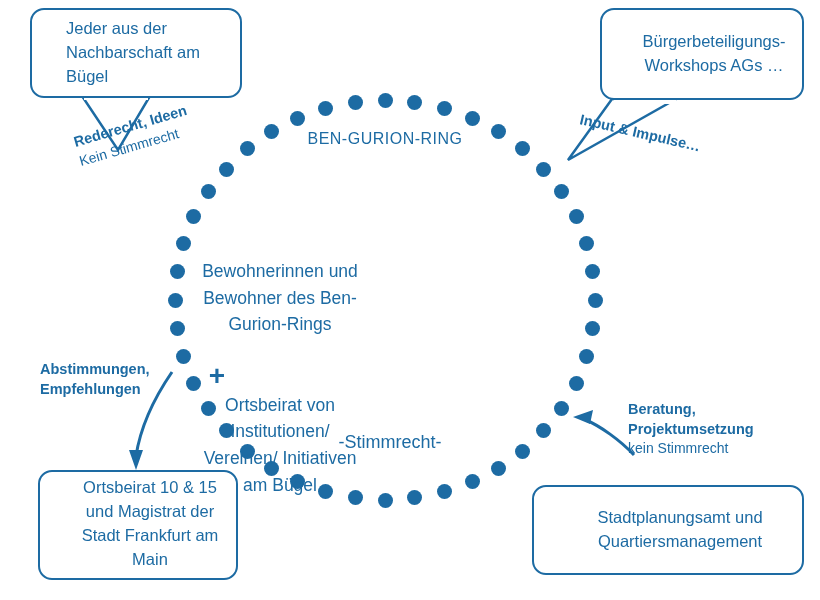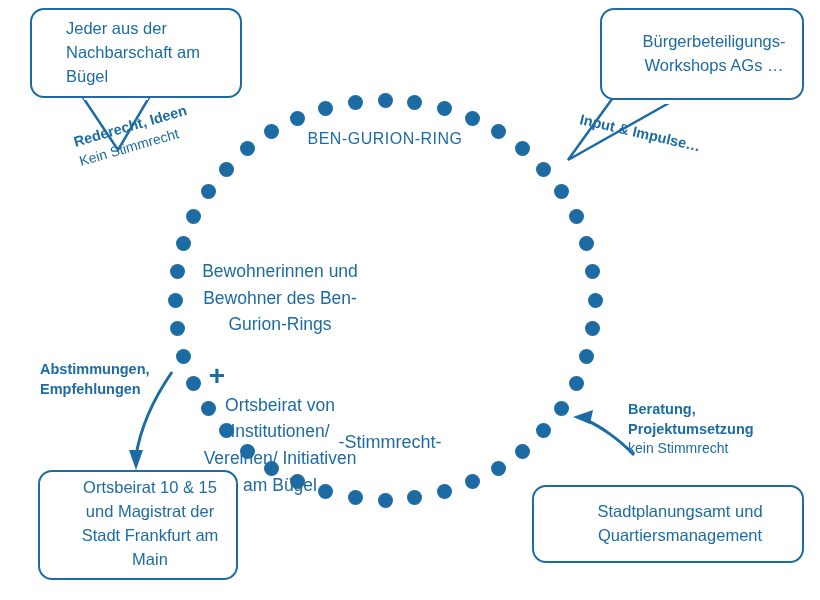--- a/index.html
+++ b/index.html
@@ -33,21 +33,21 @@
     justify-content: center;
     padding: 6px 10px;
     z-index: 6;
   }
   .box div { width: 100%; margin-left: 24px; }
 
   #box-neighbors { left: 30px;  top: 8px;   width: 212px; height: 90px;  text-align: left; justify-content: flex-start; }
   #box-neighbors div { text-align: left; }
   #box-workshops { left: 600px; top: 8px;   width: 204px; height: 92px; }
   #box-ortsbeirat{ left: 38px;  top: 470px; width: 200px; height: 110px; align-items: flex-end; }
-  #box-stadtplan { left: 532px; top: 485px; width: 272px; height: 78px; }
+  #box-stadtplan { left: 532px; top: 485px; width: 272px; height: 90px; }
 
   
   svg.overlay {
     position: absolute;
     left: 0; top: 0;
     width: 820px; height: 600px;
     z-index: 5;
     pointer-events: none;
   }
 

